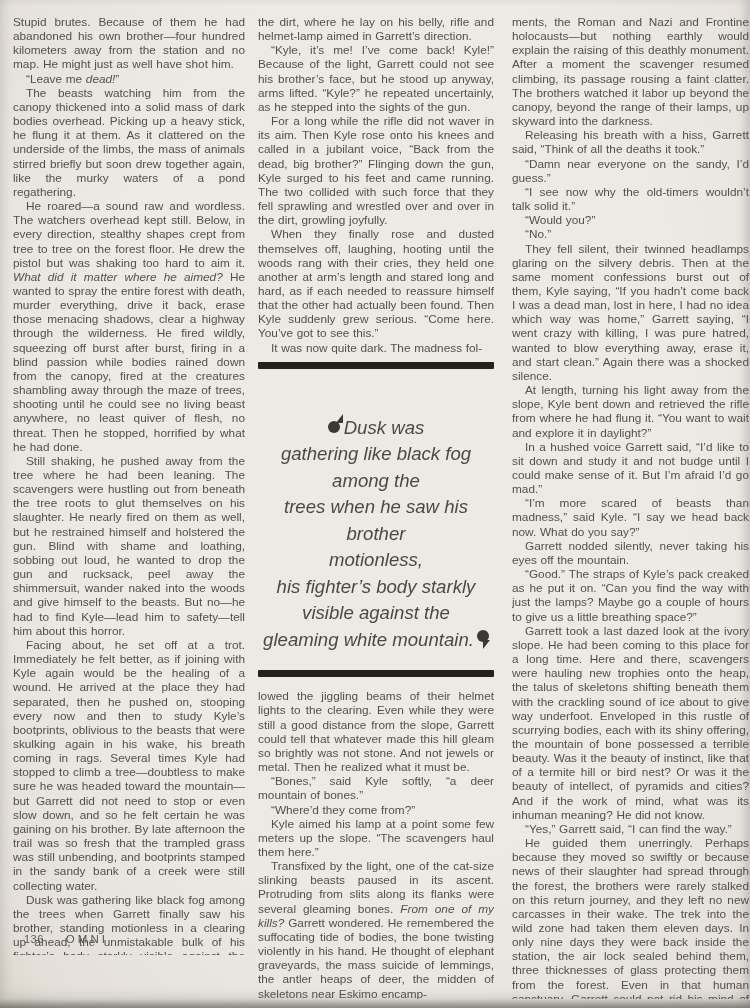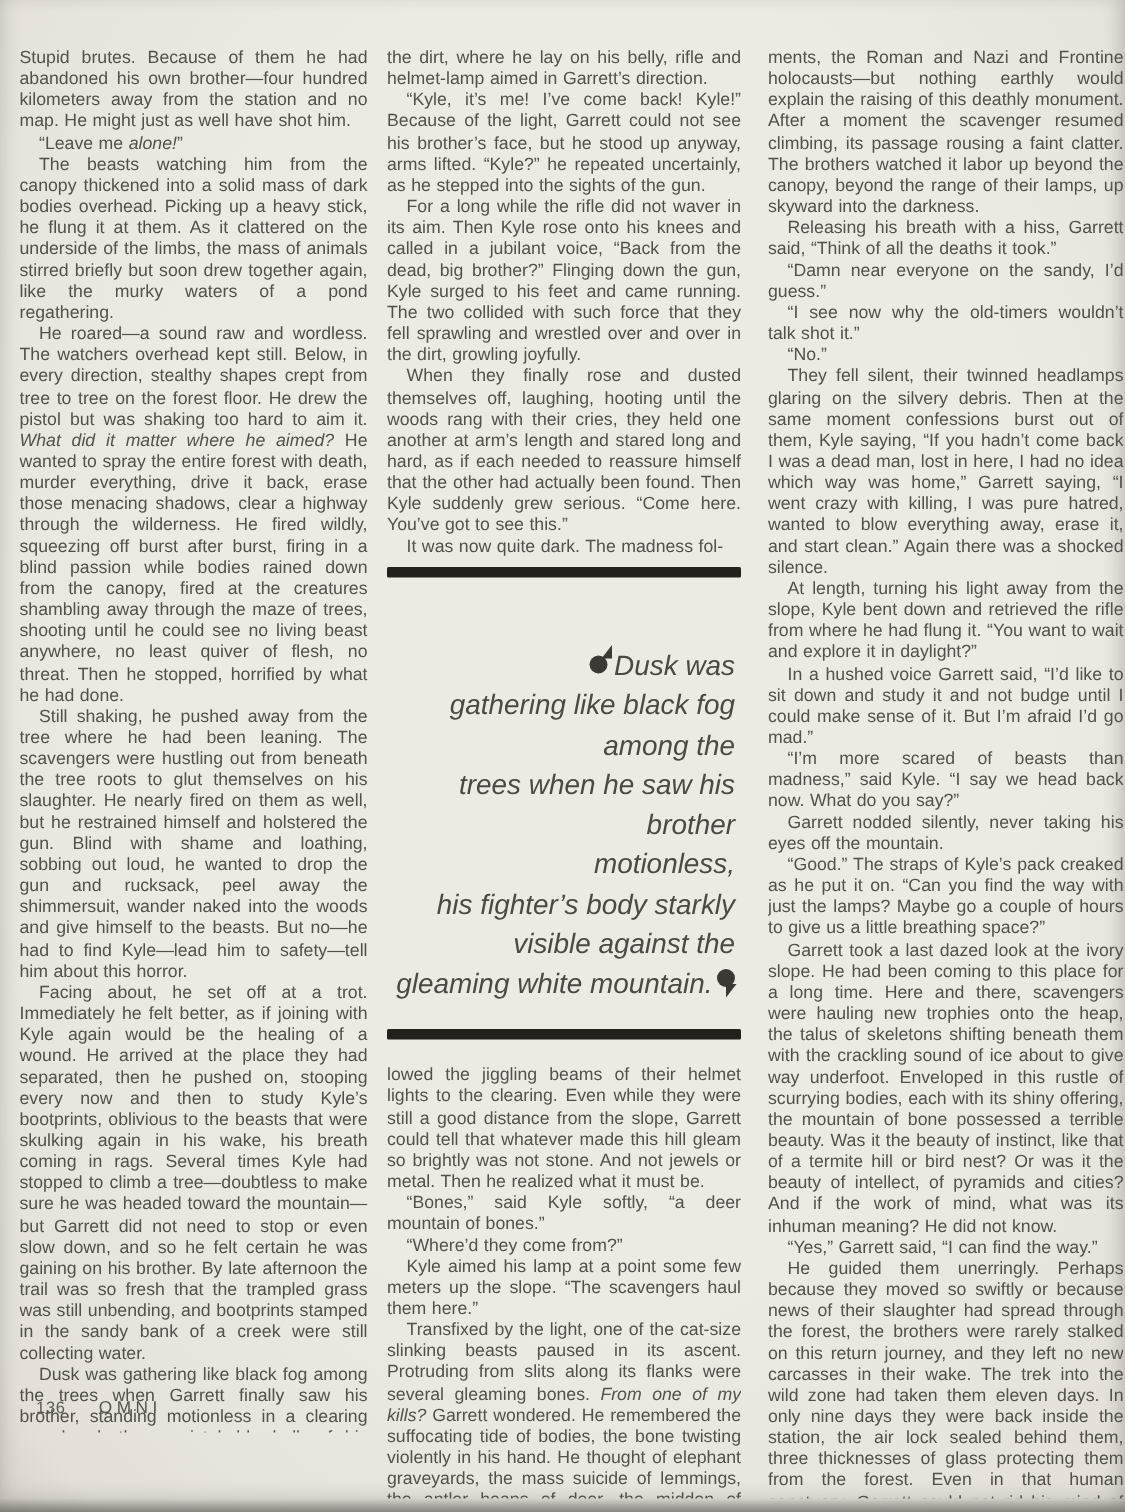--- a/index.html
+++ b/index.html
@@ -23,31 +23,31 @@
   .col {
     position:absolute; top:15px;
     font-size:11.8px; line-height:14.15px;
     color:#53504b; text-align:justify;
     overflow:hidden;
   }
   #col1 { left:13px;  width:232px; height:940px; }
   #col2 { left:258px; width:236px; height:984px; }
   #col3 { left:512px; width:237px; height:984px; }
   .col p { margin:0; text-indent:13px; word-spacing:0.4px; }
-  .col p.noindent { text-indent:0;margin-top:16px; }
+  .col p.noindent { text-indent:0; }
   .col em { font-style:italic; }
 
   .rule { height:7px; background:#24211d; border-radius:1px; }
   .rule-top { margin-top:7px; }
   .rule-bottom { margin-bottom:0; }
 
   .quote-block {
     padding:46px 4px 17px 4px;
     font-style:italic; font-size:18.6px; line-height:26.5px;
-    text-align:right; color:#4c4944; text-indent:0;
+    text-align:center; color:#4c4944; text-indent:0;
   }
   .qmark {
     display:inline-block; position:relative;
     width:12px; height:12px; background:#3c3935; border-radius:50%;
     vertical-align:middle;
   }
   .q-open { margin-right:4px; transform:translateY(-2px); }
   .q-open::after {
     content:""; position:absolute; left:8px; top:-7px;
     border-left:7px solid transparent; border-bottom:9px solid #3c3935;
@@ -66,21 +66,21 @@
     margin-left:22px; letter-spacing:3px; font-size:11.5px; color:#56534e;
   }
 </style>
 </head>
 <body>
 
 <div class="page">
 
   <div class="col" id="col1">
       <p class="noindent">Stupid brutes. Because of them he had abandoned his own brother—four hundred kilometers away from the station and no map. He might just as well have shot him.</p>
-      <p>“Leave me <em>alone!</em>”</p>
+      <p>“Leave me <em>dead!</em>”</p>
       <p>The beasts watching him from the canopy thickened into a solid mass of dark bodies overhead. Picking up a heavy stick, he flung it at them. As it clattered on the underside of the limbs, the mass of animals stirred briefly but soon drew together again, like the murky waters of a pond regathering.</p>
       <p>He roared—a sound raw and wordless. The watchers overhead kept still. Below, in every direction, stealthy shapes crept from tree to tree on the forest floor. He drew the pistol but was shaking too hard to aim it. <em>What did it matter where he aimed?</em> He wanted to spray the entire forest with death, murder everything, drive it back, erase those menacing shadows, clear a highway through the wilderness. He fired wildly, squeezing off burst after burst, firing in a blind passion while bodies rained down from the canopy, fired at the creatures shambling away through the maze of trees, shooting until he could see no living beast anywhere, no least quiver of flesh, no threat. Then he stopped, horrified by what he had done.</p>
       <p>Still shaking, he pushed away from the tree where he had been leaning. The scavengers were hustling out from beneath the tree roots to glut themselves on his slaughter. He nearly fired on them as well, but he restrained himself and holstered the gun. Blind with shame and loathing, sobbing out loud, he wanted to drop the gun and rucksack, peel away the shimmersuit, wander naked into the woods and give himself to the beasts. But no—he had to find Kyle—lead him to safety—tell him about this horror.</p>
       <p>Facing about, he set off at a trot. Immediately he felt better, as if joining with Kyle again would be the healing of a wound. He arrived at the place they had separated, then he pushed on, stooping every now and then to study Kyle’s bootprints, oblivious to the beasts that were skulking again in his wake, his breath coming in rags. Several times Kyle had stopped to climb a tree—doubtless to make sure he was headed toward the mountain—but Garrett did not need to stop or even slow down, and so he felt certain he was gaining on his brother. By late afternoon the trail was so fresh that the trampled grass was still unbending, and bootprints stamped in the sandy bank of a creek were still collecting water.</p>
       <p>Dusk was gathering like black fog among the trees when Garrett finally saw his brother, standing motionless in a clearing up ahead, the unmistakable bulk of his fighter’s body starkly visible against the gleaming base of the mountain. The rucksack lay at his feet. The rifle was cradled at a slant in his arms. He seemed to be contemplating the mountain while the lamp on his helmet struck brilliant reflections from the glittering slope.</p>
     </div>
 
   <div class="col" id="col2">
     <div>
         <p class="noindent">the dirt, where he lay on his belly, rifle and helmet-lamp aimed in Garrett’s direction.</p>
@@ -98,21 +98,22 @@
         <p>“Where’d they come from?”</p>
         <p>Kyle aimed his lamp at a point some few meters up the slope. “The scavengers haul them here.”</p>
         <p>Transfixed by the light, one of the cat-size slinking beasts paused in its ascent. Protruding from slits along its flanks were several gleaming bones. <em>From one of my kills?</em> Garrett wondered. He remembered the suffocating tide of bodies, the bone twisting violently in his hand.  He thought of elephant graveyards, the mass suicide of lemmings, the antler heaps of deer, the midden of skeletons near Eskimo encamp-</p>
       </div>
   </div>
 
   <div class="col" id="col3">
       <p class="noindent">ments, the Roman and Nazi and Frontine holocausts—but nothing earthly would explain the raising of this deathly monument. After a moment the scavenger resumed climbing, its passage rousing a faint clatter. The brothers watched it labor up beyond the canopy, beyond the range of their lamps, up skyward into the darkness.</p>
       <p>Releasing his breath with a hiss, Garrett said, “Think of all the deaths it took.”</p>
       <p>“Damn near everyone on the sandy, I’d guess.”</p>
-      <p>“I see now why the old-timers wouldn’t talk shot it.”</p>
+      <p>“I see now why the old-timers wouldn’t talk solid it.”</p>
+      <p>“Would you?”</p>
       <p>“No.”</p>
       <p>They fell silent, their twinned headlamps glaring on the silvery debris. Then at the same moment confessions burst out of them, Kyle saying, “If you hadn’t come back I was a dead man, lost in here, I had no idea which way was home,” Garrett saying, “I went crazy with killing, I was pure hatred, wanted to blow everything away, erase it, and start clean.” Again there was a shocked silence.</p>
       <p>At length, turning his light away from the slope, Kyle bent down and retrieved the rifle from where he had flung it. “You want to wait and explore it in daylight?”</p>
       <p>In a hushed voice Garrett said, “I’d like to sit down and study it and not budge until I could make sense of it. But I’m afraid I’d go mad.”</p>
       <p>“I’m more scared of beasts than madness,” said Kyle. “I say we head back now. What do you say?”</p>
       <p>Garrett nodded silently, never taking his eyes off the mountain.</p>
       <p>“Good.” The straps of Kyle’s pack creaked as he put it on. “Can you find the way with just the lamps? Maybe go a couple of hours to give us a little breathing space?”</p>
       <p>Garrett took a last dazed look at the ivory slope. He had been coming to this place for a long time. Here and there, scavengers were hauling new trophies onto the heap, the talus of skeletons shifting beneath them with the crackling sound of ice about to give way underfoot. Enveloped in this rustle of scurrying bodies, each with its shiny offering, the mountain of bone possessed a terrible beauty. Was it the beauty of instinct, like that of a termite hill or bird nest? Or was it the beauty of intellect, of pyramids and cities? And if the work of mind, what was its inhuman meaning? He did not know.</p>
       <p>“Yes,” Garrett said, “I can find the way.”</p>
       <p>He guided them unerringly. Perhaps because they moved so swiftly or because news of their slaughter had spread through the forest, the brothers were rarely stalked on this return journey, and they left no new carcasses in their wake. The trek into the wild zone had taken them eleven days. In only nine days they were back inside the station, the air lock sealed behind them, three thicknesses of glass protecting them from the forest. Even in that human sanctuary, Garrett could not rid his mind of the mountain of bone. The peak rose in his memory, up and up, a glistening monument, piercing the sky of understanding</p>

